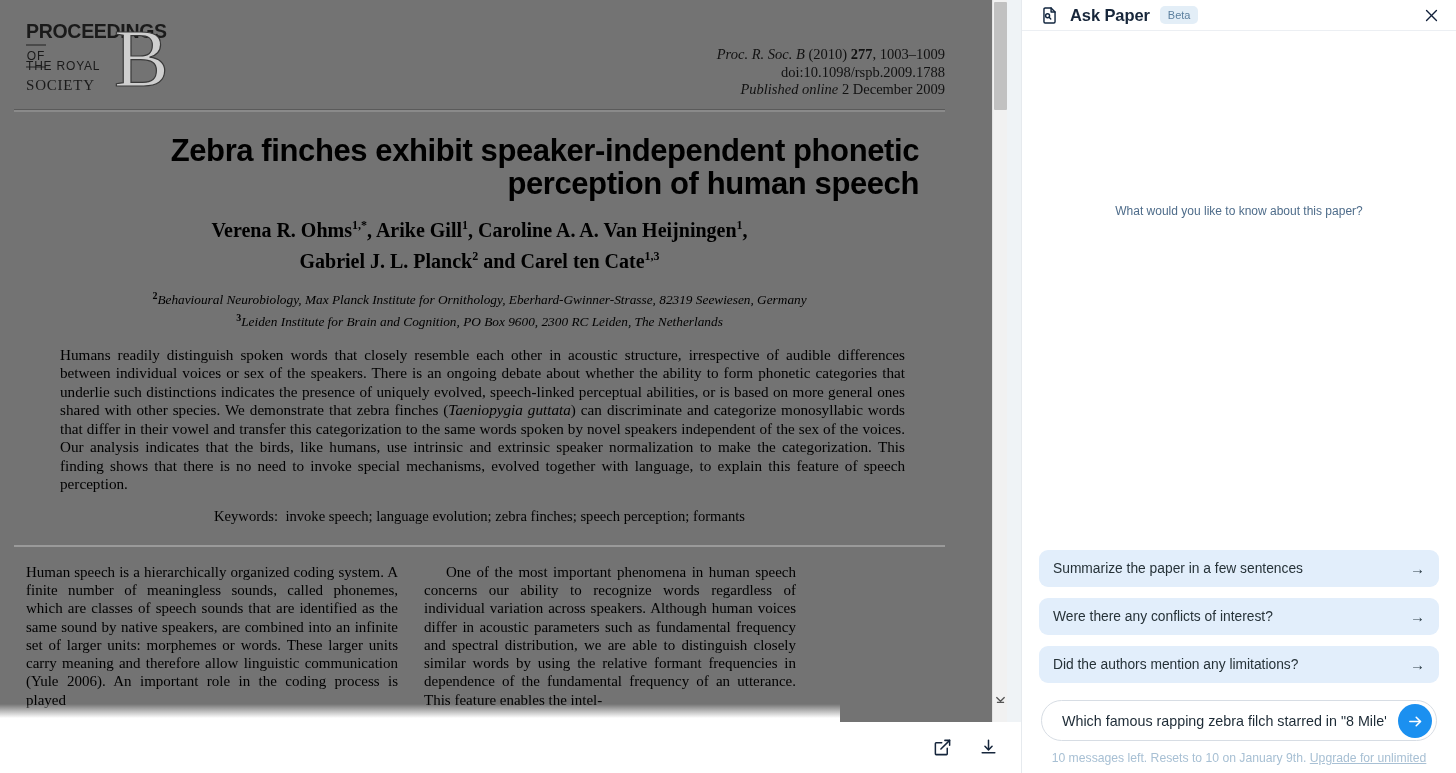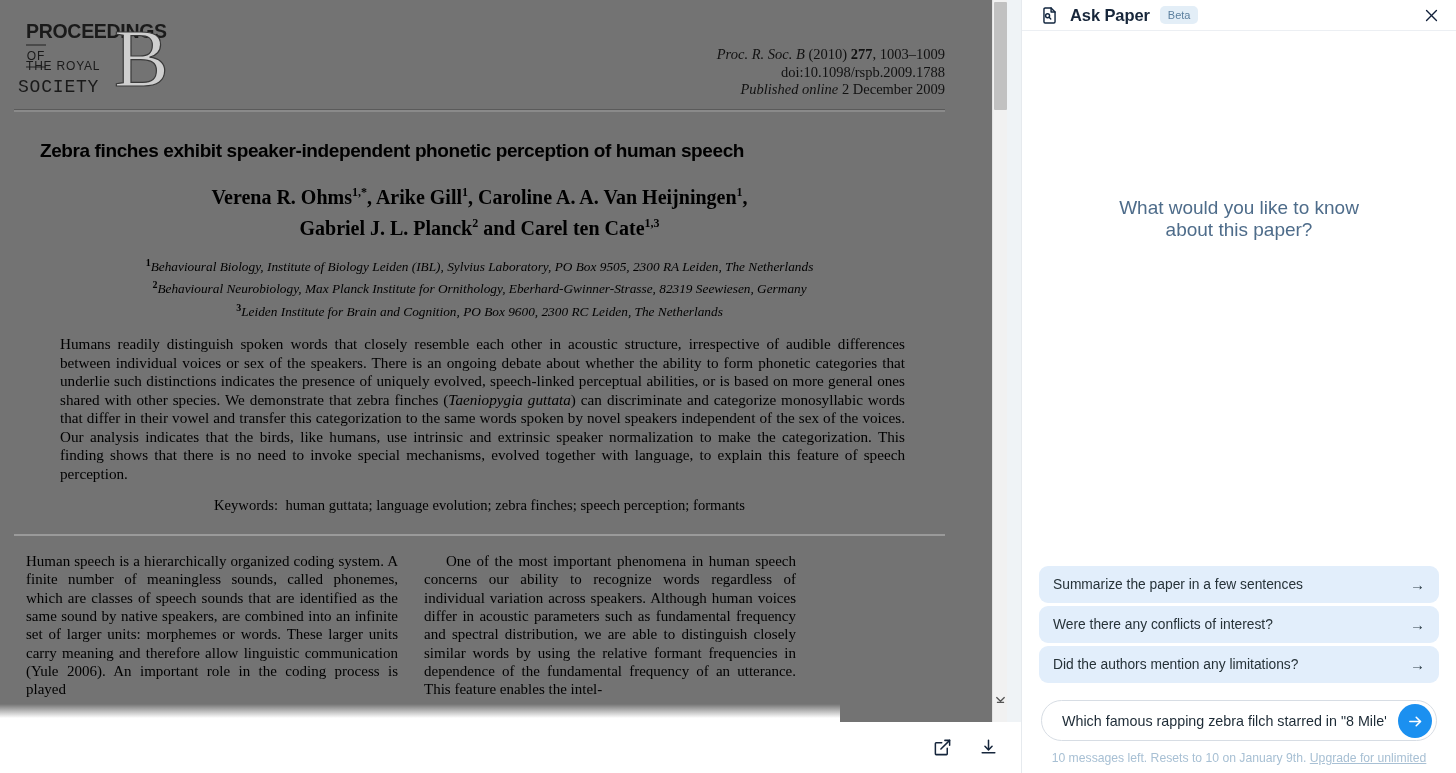--- a/index.html
+++ b/index.html
@@ -33,44 +33,44 @@
 
   .paper-inner { padding: 14px 55px 0 14px; }
 
   
   .masthead { display: flex; align-items: flex-start; justify-content: space-between; }
   .rs-logo { position: relative; width: 152px; height: 76px; flex: 0 0 auto; }
   .rs-logo .l1 { position:absolute; left:12px; top:6px; font-family:"Liberation Sans", sans-serif; font-weight:bold; font-size:19.5px; letter-spacing:-0.3px; color:#1a1a1a;}
   .rs-logo .l2 { position:absolute; left:12px; top:30px; font-family:"Liberation Sans", sans-serif; font-size:12px; letter-spacing:1px; color:#1a1a1a; display:flex; align-items:center; gap:3px;flex-direction:column;}
   .rs-logo .l2 .rule { display:inline-block; width:20px; height:2px; background:#4a4a4a;}
   .rs-logo .l3 { position:absolute; left:12px; top:45px; font-family:"Liberation Sans", sans-serif; font-size:12px; letter-spacing:0.8px; color:#1a1a1a;}
-  .rs-logo .l4 { position:absolute; left:4px; top:63px; font-family:Liberation Mono, monospace; font-size:18px; letter-spacing:0.8px; color:#1a1a1a;}
+  .rs-logo .l4 { position:absolute; left:12px; top:63px; font-family:Liberation Serif, serif; font-size:15px; letter-spacing:0.8px; color:#1a1a1a;}
   .rs-logo .bigB {
     position:absolute; left:100px; top:14px;
     font-family:"Liberation Serif", serif; font-size:82px; line-height:62px;
     color:#cfcfcf; -webkit-text-stroke: 1.2px #3a3a3a; font-weight: normal;
   }
 
   .cite-block {
     text-align: right;
     font-family: "Liberation Serif", serif;
     font-size: 14.5px; line-height: 17.5px; color: #111;
     padding-top: 32px;
   }
   .cite-block i { font-style: italic; }
   .cite-block b { font-weight: bold; }
 
   .rule-thick { height: 3px; background: #8a8a8a; margin: 10px 0 0 0; border-top:1px solid #5a5a5a;}
   .rule-mid   { height: 2px; background: #9a9a9a; margin: 20px 0 0 0;}
 
   .title {
-    text-align: left;
+    text-align: right;
     font-family: "Liberation Sans", sans-serif;
     font-weight: bold;
-    font-size: 19px;
+    font-size: 31px;
     line-height: 33px;
     letter-spacing: -0.4px;
     margin: 22px 26px 0 26px;
     color: #000;
   }
   .authors {
     text-align: center;
     font-family: "Liberation Serif", serif;
     font-weight: bold;
     font-size: 20px;
@@ -201,29 +201,29 @@
   }
   #ask-header-divider { height:1px; background:#eceff3; flex:0 0 auto; }
 
   #ask-empty {
     flex: 1 1 auto;
     display: flex; align-items: center; justify-content: center;
     text-align: center;
   }
   #ask-empty .msg {
     font-family: "Liberation Sans", sans-serif;
-    font-size: 19px; line-height: 22px; color: #4e6c8a;
+    font-size: 12px; line-height: 22px; color: #4e6c8a;
     max-width: 260px;
     margin-top: -160px;
   }
 
   #suggestions {
     flex: 0 0 auto;
     padding: 0 17px 0 17px;
-    display: flex; flex-direction: column; gap: 3px;
+    display: flex; flex-direction: column; gap: 11px;
   }
   .sugg {
     background: #e2eefb;
     border-radius: 9px;
     height: 37px;
     display: flex; align-items: center;
     padding: 0 14px 0 14px;
     cursor: pointer;
   }
   .sugg .txt {
@@ -309,30 +309,29 @@
         <div class="rule-thick"></div>
 
         <div class="title">Zebra finches exhibit speaker-independent phonetic perception of human speech</div>
 
         <div class="authors">
           <span>Verena R. Ohms</span><sup>1,*</sup><span>, Arike Gill</span><sup>1</sup><span>, Caroline A. A. Van Heijningen</span><sup>1</sup><span>,</span><br>
           <span>Gabriel J. L. Planck</span><sup>2</sup><span> and Carel ten Cate</span><sup>1,3</sup>
         </div>
 
         <div class="affils">
-          <div><sup>1</sup><span>Behavioural Biology, Institute of Biology Leiden (IBL), Sylvius Laboratory, PO Box 9505, 2300 RA Leiden, The Netherlands</span></div>
           <div><sup>2</sup><span>Behavioural Neurobiology, Max Planck Institute for Ornithology, Eberhard-Gwinner-Strasse, 82319 Seewiesen, Germany</span></div>
           <div><sup>3</sup><span>Leiden Institute for Brain and Cognition, PO Box 9600, 2300 RC Leiden, The Netherlands</span></div>
         </div>
 
         <div class="abstract"><span>Humans readily distinguish spoken words that closely resemble each other in acoustic structure, irrespective of audible differences between individual voices or sex of the speakers. There is an ongoing debate about whether the ability to form phonetic categories that underlie such distinctions indicates the presence of uniquely evolved, speech-linked perceptual abilities, or is based on more general ones shared with other species. We demonstrate that zebra finches (</span><i>Taeniopygia guttata</i><span>) can discriminate and categorize monosyllabic words that differ in their vowel and transfer this categorization to the same words spoken by novel speakers independent of the sex of the voices. Our analysis indicates that the birds, like humans, use intrinsic and extrinsic speaker normalization to make the categorization. This finding shows that there is no need to invoke special mechanisms, evolved together with language, to explain this feature of speech perception.</span></div>
 
         <div class="keywords">
           <b>Keywords:</b>&nbsp;
-          <span>human guttata; language evolution; zebra finches; speech perception; formants</span>
+          <span>invoke speech; language evolution; zebra finches; speech perception; formants</span>
         </div>
 
         <div class="rule-mid"></div>
 
         <div class="cols">
           <div class="col">
             <div class="body-text">Human speech is a hierarchically organized coding system. A finite number of meaningless sounds, called phonemes, which are classes of speech sounds that are identified as the same sound by native speakers, are combined into an infinite set of larger units: morphemes or words. These larger units carry meaning and therefore allow linguistic communication (Yule 2006). An important role in the coding process is played</div>
           </div>
           <div class="col">
             <div class="body-text indent">One of the most important phenomena in human speech concerns our ability to recognize words regardless of individual variation across speakers. Although human voices differ in acoustic parameters such as fundamental frequency and spectral distribution, we are able to distinguish closely similar words by using the relative formant frequencies in dependence of the fundamental frequency of an utterance. This feature enables the intel-</div>

